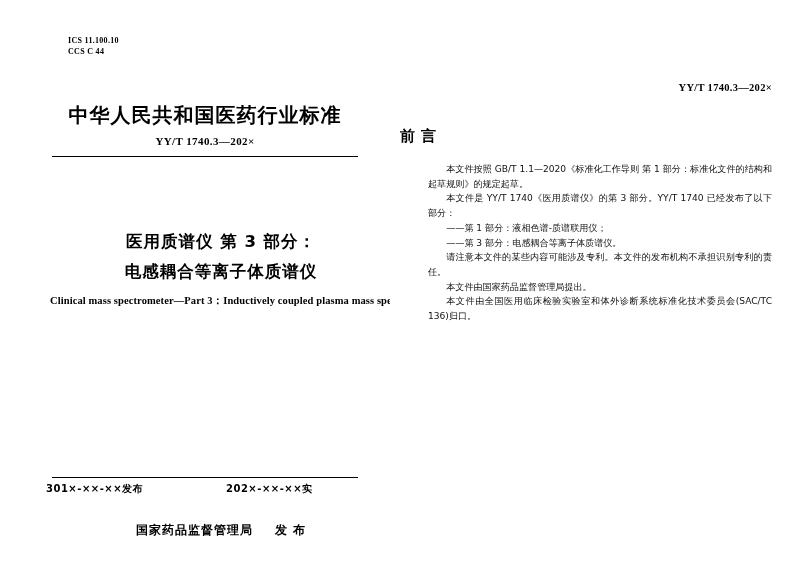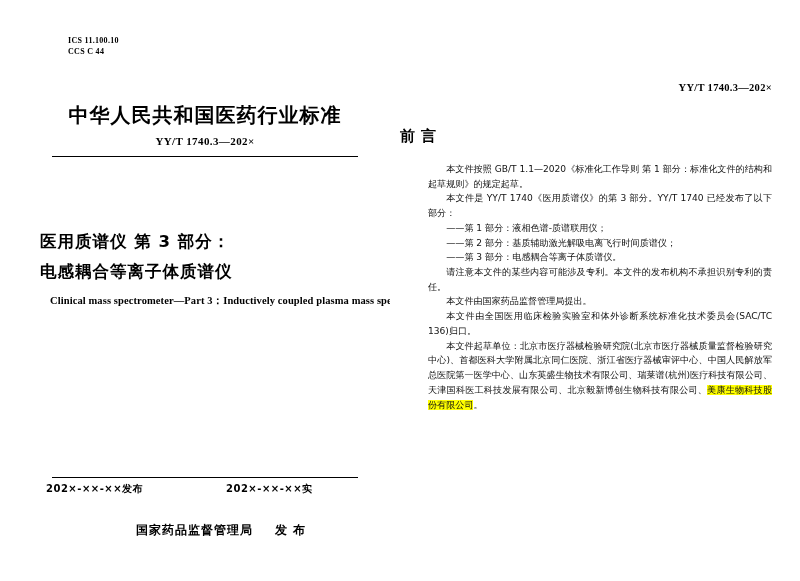--- a/index.html
+++ b/index.html
@@ -78,23 +78,24 @@
     position: absolute;
     left: 22px;
     width: 306px;
     border-top: 1px solid #000;
   }
   .rule-top { top: 134px; }
   .rule-bottom { top: 455px; }
 
   .title-cn {
     position: absolute;
-    left: 10px;
+    left: 16px;
     top: 205px;
     width: 350px;
+    text-align: center;
     font-family: "DejaVu Sans", sans-serif;
     font-weight: bold;
     font-size: 16.5px;
     line-height: 1.8;
     letter-spacing: 1px;
   }
   .title-en {
     position: absolute;
     left: 20px;
     top: 272px;
@@ -199,41 +200,39 @@
 
     <div class="title-cn">
       <div>医用质谱仪   第 3 部分：</div>
       <div>电感耦合等离子体质谱仪</div>
     </div>
 
     <div class="title-en">Clinical mass spectrometer—Part 3：Inductively coupled plasma mass spectrometer</div>
 
     <div class="rule rule-bottom"></div>
 
-    <div class="issue-line issue-left">202×-××-××发布</div>
+    <div class="issue-line issue-left">301×-××-××发布</div>
     <div class="issue-line issue-right">202×-××-××实</div>
 
     <div class="publisher">
       <span>国家药品监督管理局</span><span class="gap"></span><span>发  布</span>
     </div>
   </div>
 
   <div class="foreword">
 
     <div class="fw-header">YY/T  1740.3—202×</div>
 
     <div class="fw-title">前言</div>
 
     <div class="fw-body">
       <p>本文件按照 GB/T 1.1—2020《标准化工作导则  第 1 部分：标准化文件的结构和起草规则》的规定起草。</p>
       <p>本文件是 YY/T 1740《医用质谱仪》的第 3 部分。YY/T 1740 已经发布了以下部分：</p>
       <p class="dash">——第 1 部分：液相色谱-质谱联用仪；</p>
-      <p class="dash">——第 2 部分：基质辅助激光解吸电离飞行时间质谱仪；</p>
       <p class="dash">——第 3 部分：电感耦合等离子体质谱仪。</p>
       <p>请注意本文件的某些内容可能涉及专利。本文件的发布机构不承担识别专利的责任。</p>
       <p>本文件由国家药品监督管理局提出。</p>
       <p>本文件由全国医用临床检验实验室和体外诊断系统标准化技术委员会(SAC/TC 136)归口。</p>
-      <p id="p-units">本文件起草单位：北京市医疗器械检验研究院(北京市医疗器械质量监督检验研究中心)、首都医科大学附属北京同仁医院、浙江省医疗器械审评中心、中国人民解放军总医院第一医学中心、山东英盛生物技术有限公司、瑞莱谱(杭州)医疗科技有限公司、天津国科医工科技发展有限公司、北京毅新博创生物科技有限公司、<span class="hl">美康生物科技股份有限公司</span>。</p>
     </div>
 
   </div>
 
 </div>
 
 </body></html>

